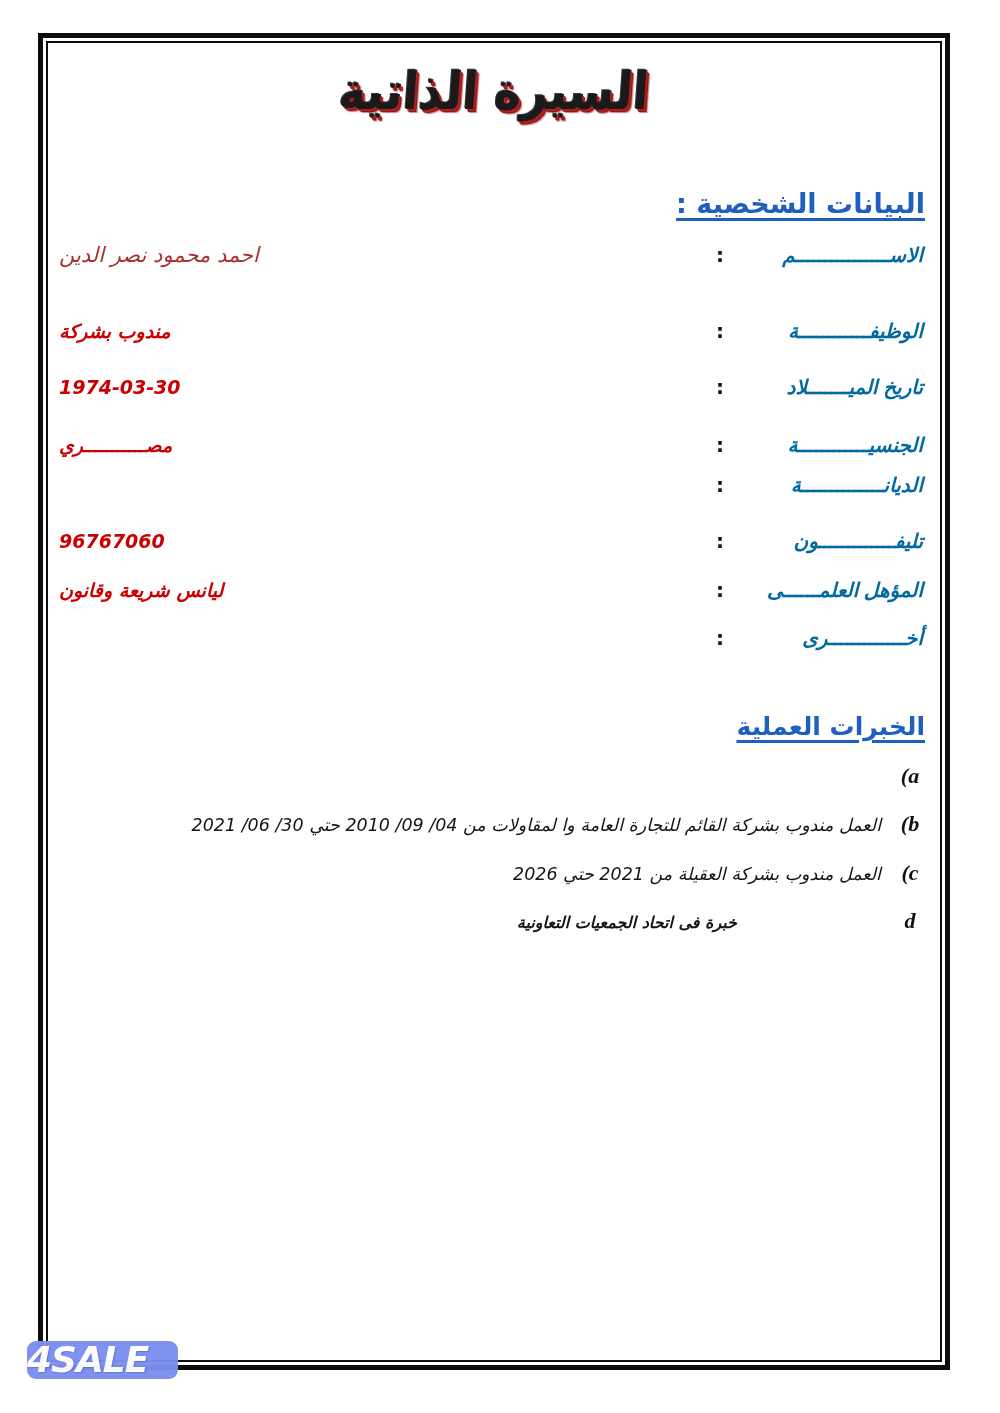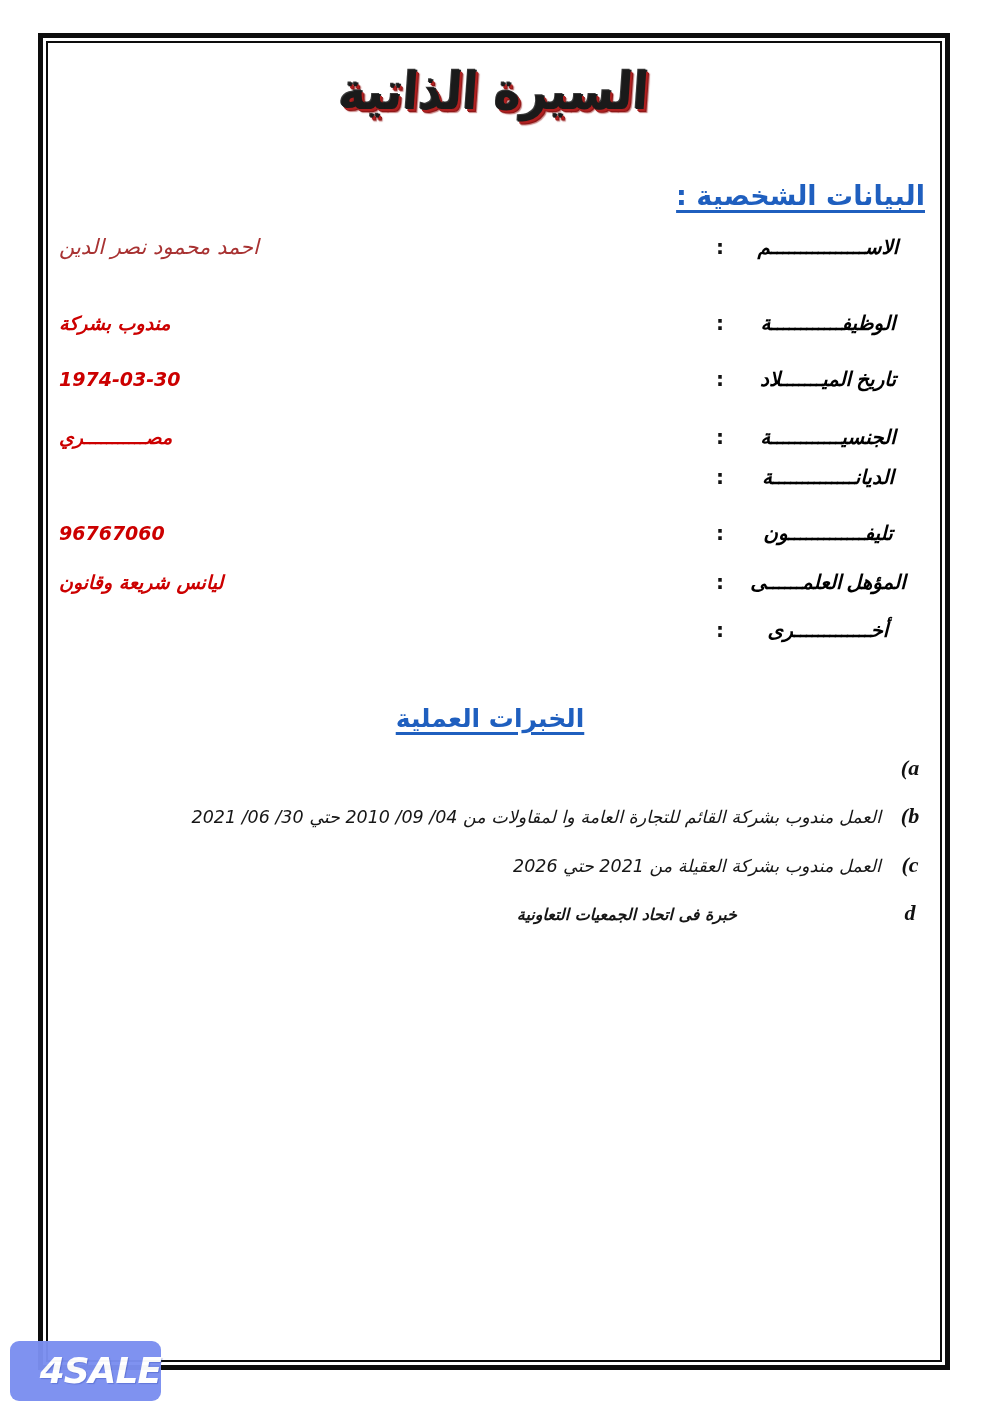--- a/index.html
+++ b/index.html
@@ -80,51 +80,50 @@
     font-family: "DejaVu Sans", "Liberation Sans", sans-serif;
     font-weight: bold;
     color: #1f5fbf;
     text-decoration: underline;
     text-underline-offset: 5px;
     text-decoration-thickness: 3px;
   }
   #personal-heading {
     font-size: 27px;
     letter-spacing: 3px;
-    margin: 20px 8px 0 0;
+    margin: 28px 8px 0 0;
   }
   #experience-heading {
     font-size: 25px;
     margin: 0 8px 0 0;
-    text-align: center;
   }
 
   
   #personal-rows {
     margin-top: 24px;
     padding-left: 4px;
   }
   .info-row {
     display: flex;
     flex-direction: row;
     align-items: baseline;
     justify-content: flex-start;
     width: 100%;
   }
   .info-label {
     flex: 0 0 auto;
     width: 200px;
-    text-align: center;
+    text-align: right;
     padding-right: 10px;
     box-sizing: border-box;
-    font-family: Liberation Serif, serif;
+    font-family: Liberation Sans, sans-serif;
     font-size: 20px;
     font-weight: bold;
     font-style: italic;
-    color: #000000;
+    color: #0369a1;
     white-space: nowrap;
   }
   .info-colon {
     flex: 0 0 auto;
     width: 26px;
     text-align: center;
     font-family: "DejaVu Sans", "Liberation Sans", sans-serif;
     font-size: 20px;
     font-weight: bold;
     color: #111111;
@@ -206,29 +205,29 @@
   }
   .exp-text.strong {
     font-weight: bold;
     font-size: 16px;
     padding-right: 150px;
   }
 
   
   #watermark {
     position: absolute;
-    left: 10px;
+    left: 27px;
     top: 1341px;
     width: 151px;
-    height: 60px;
+    height: 38px;
     background: #7b8ff0;
     border-radius: 9px;
     display: flex;
     align-items: center;
-    justify-content: flex-start;
+    justify-content: flex-end;
     opacity: 0.97;
   }
   #watermark-text {
     font-family: "DejaVu Sans", "Liberation Sans", sans-serif;
     font-size: 36px;
     font-weight: bold;
     font-style: italic;
     color: #ffffff;
     letter-spacing: -1px;
     direction: ltr;

